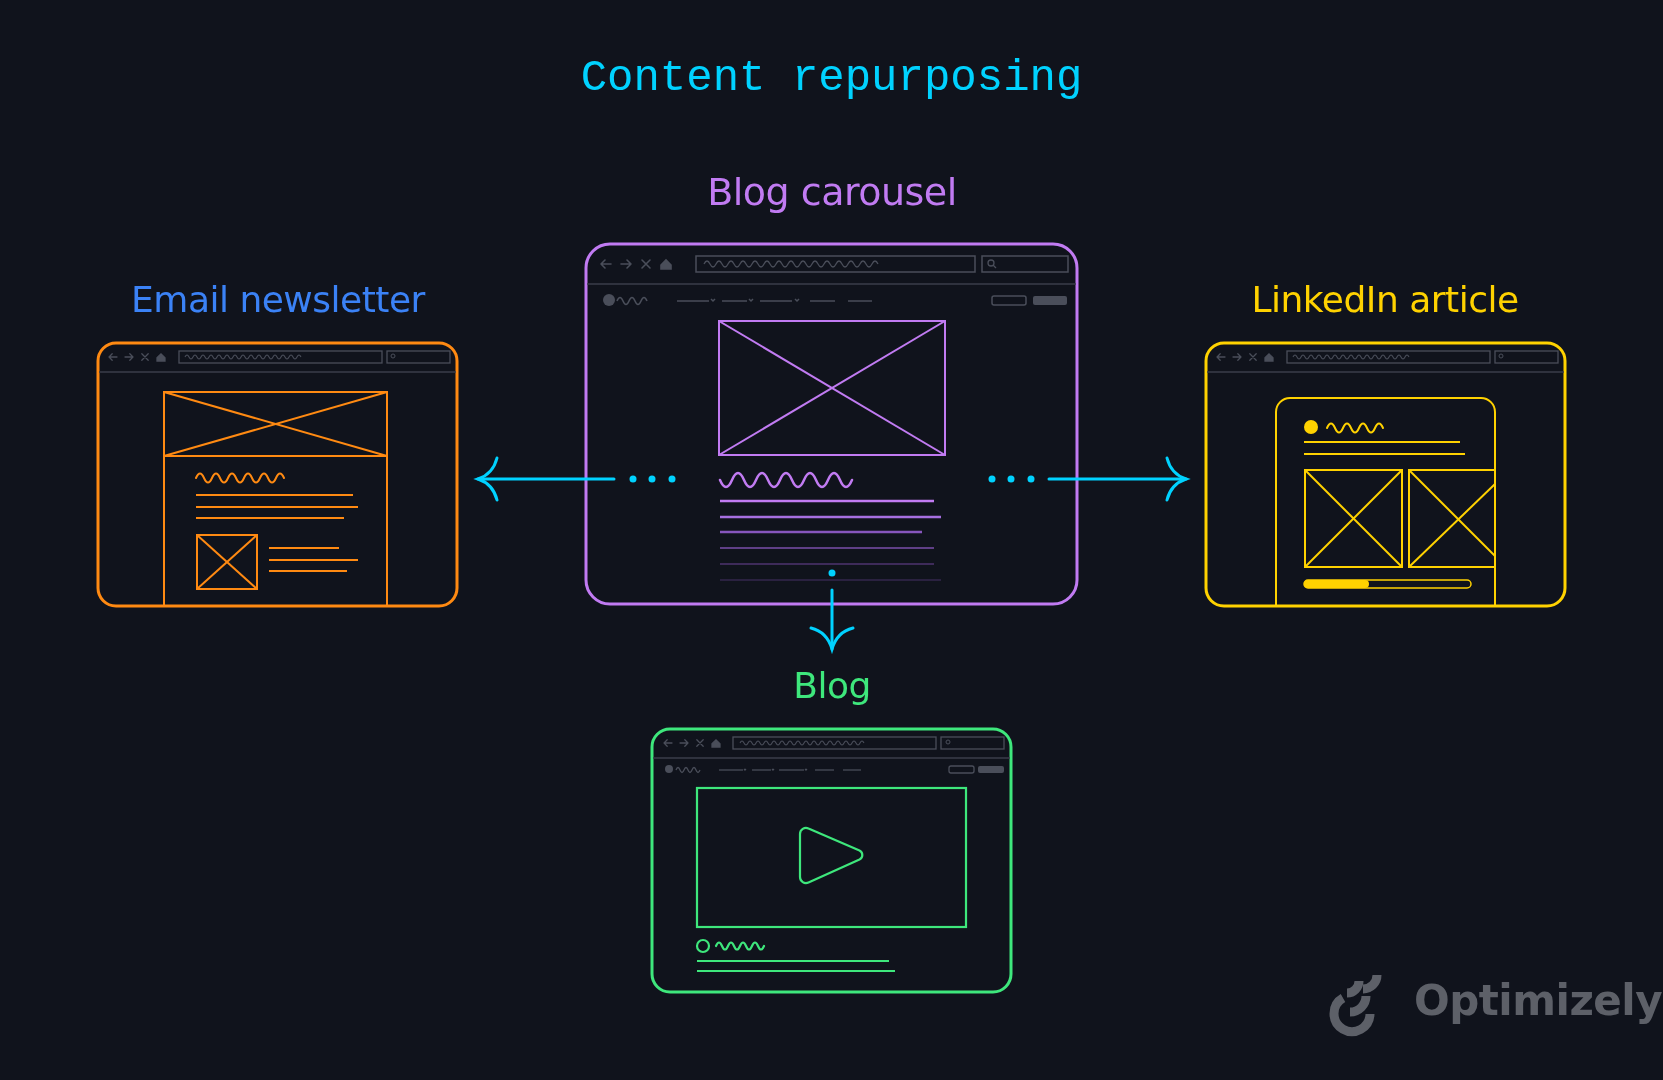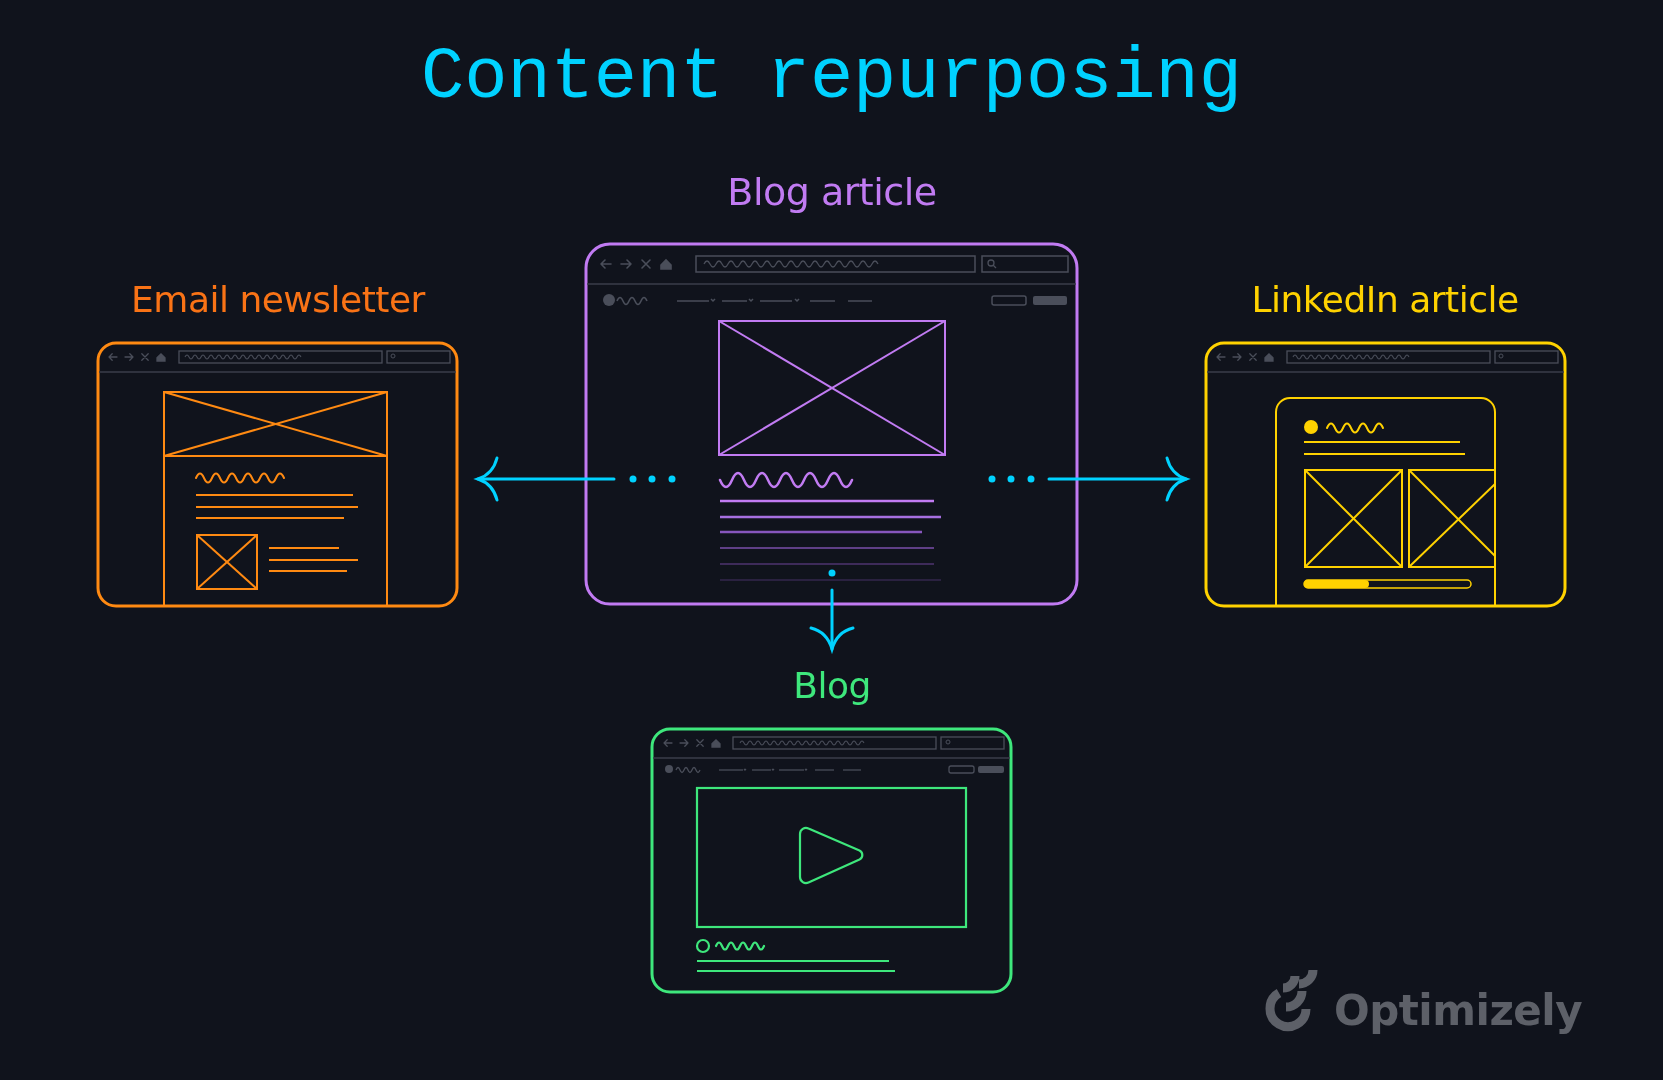--- a/index.html
+++ b/index.html
@@ -4,46 +4,46 @@
 <style>
   html, body { margin: 0; padding: 0; }
   body {
     width: 1663px; height: 1080px; overflow: hidden;
     background: #10131c; position: relative;
     font-family: "Liberation Sans", "DejaVu Sans", sans-serif;
   }
   .title {
     position: absolute; left: 0; width: 1663px; top: 38px;
     text-align: center; font-family: "Liberation Mono", "DejaVu Sans Mono", monospace;
-    font-size: 72px; line-height: 80px; color: #00d2ff; letter-spacing: 0px;
+    font-size: 44px; line-height: 80px; color: #00d2ff; letter-spacing: 0px;
   }
   .label {
     position: absolute; text-align: center; font-size: 36px; line-height: 44px;
     font-family: "DejaVu Sans", "Liberation Sans", sans-serif; letter-spacing: -0.5px;
   }
   .lbl-blog { left: 582px; width: 500px; top: 170px; color: #c17bf2; font-size: 38px; }
-  .lbl-email { left: 78px; width: 400px; top: 278px; color: #f97316; }
+  .lbl-email { left: 78px; width: 400px; top: 278px; color: #3b82f6; }
   .lbl-linkedin { left: 1185px; width: 400px; top: 278px; color: #ffd200; }
   .lbl-video { left: 682px; width: 300px; top: 664px; color: #3ee77c; }
   svg.art { position: absolute; left: 0; top: 0; }
   .logo {
-    position: absolute; left: 1253px; top: 965px; height: 70px;
-    display: flex; align-items: flex-end; gap: 1px;
+    position: absolute; left: 1317px; top: 965px; height: 70px;
+    display: flex; align-items: center; gap: 17px;
   }
   .logo-text {
     font-family: "DejaVu Sans", "Liberation Sans", sans-serif; font-weight: bold;
     font-size: 42px; color: #5d6068; letter-spacing: -0.5px;
   }
 </style>
 </head>
 <body>
 
 <div class="title">Content repurposing</div>
 
-<div class="label lbl-blog">Blog article</div>
+<div class="label lbl-blog">Blog carousel</div>
 <div class="label lbl-email">Email newsletter</div>
 <div class="label lbl-linkedin">LinkedIn article</div>
 <div class="label lbl-video">Blog</div>
 
 <svg class="art" width="1663" height="1080" viewBox="0 0 1663 1080" xmlns="http://www.w3.org/2000/svg">
   <defs>
 
     <g id="chrome-icons" stroke="#4a4e5a" stroke-width="1.6" fill="none" stroke-linecap="round">
       <path d="M0 0 h10 M0 0 l4 -4 M0 0 l4 4"></path>
       <path d="M20 0 h10 M30 0 l-4 -4 M30 0 l-4 4"></path>

